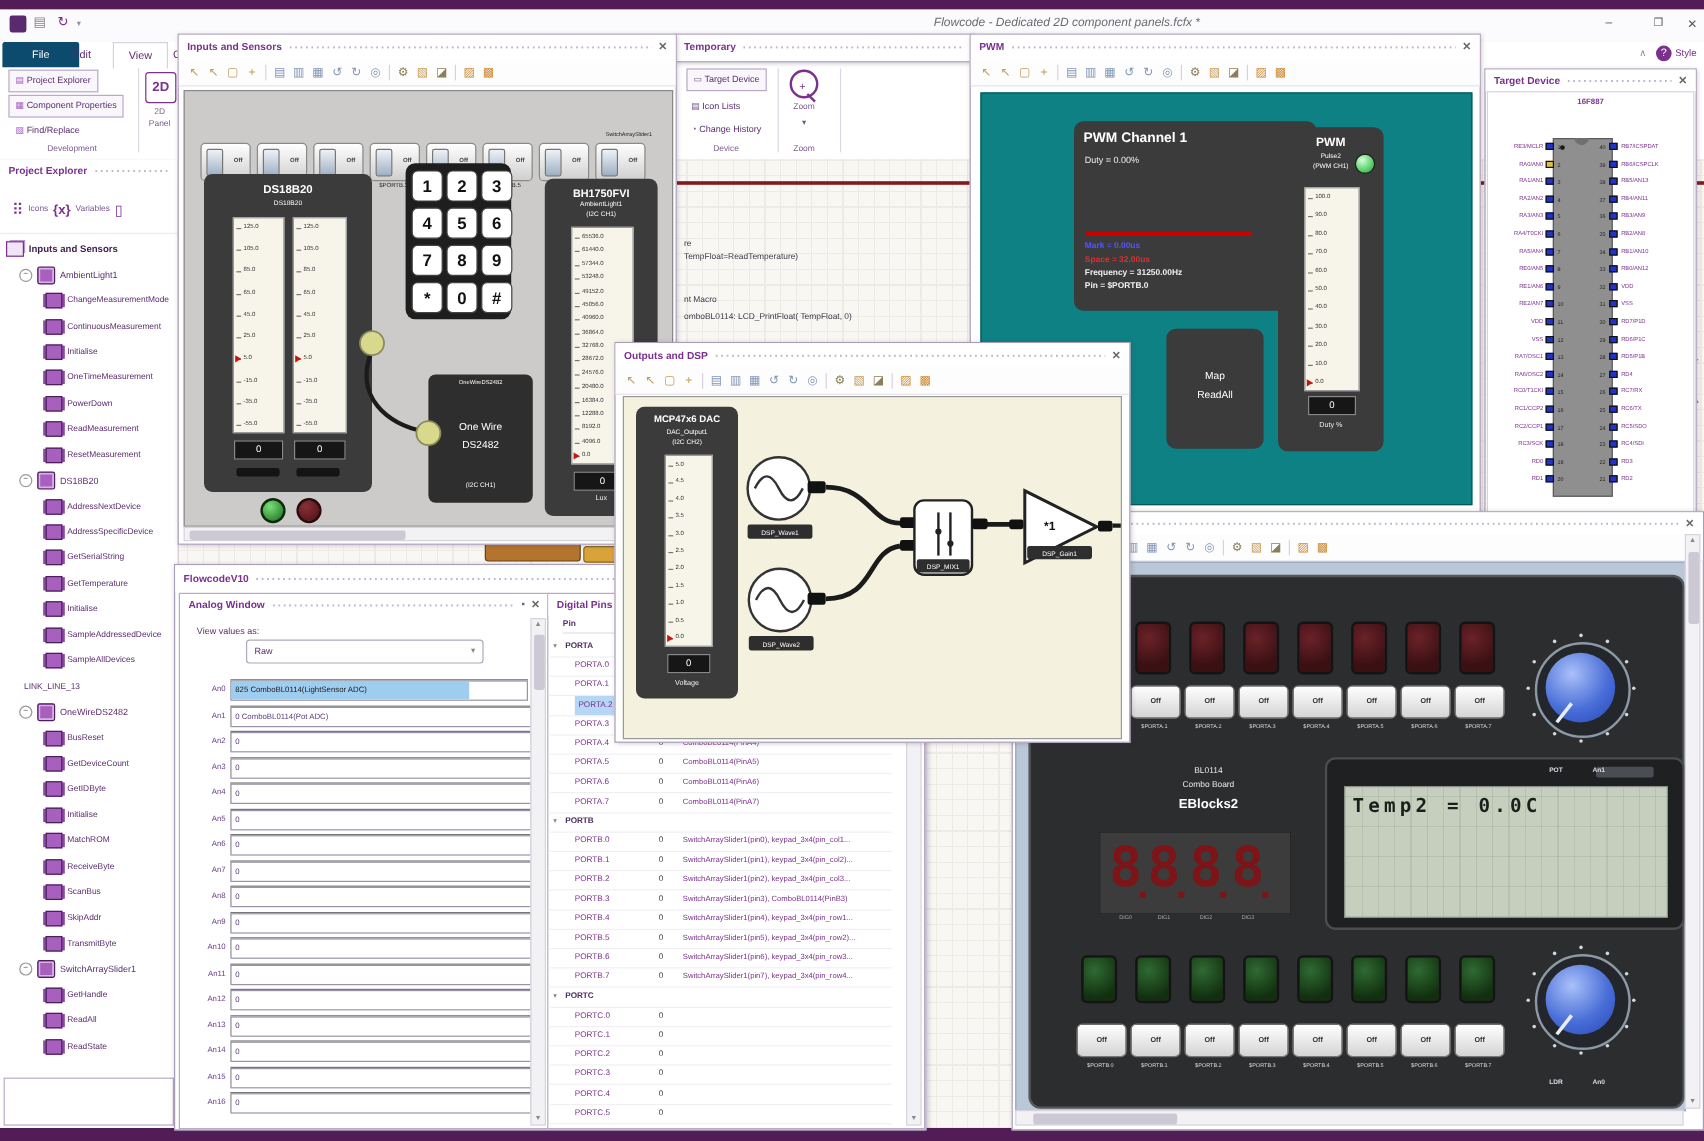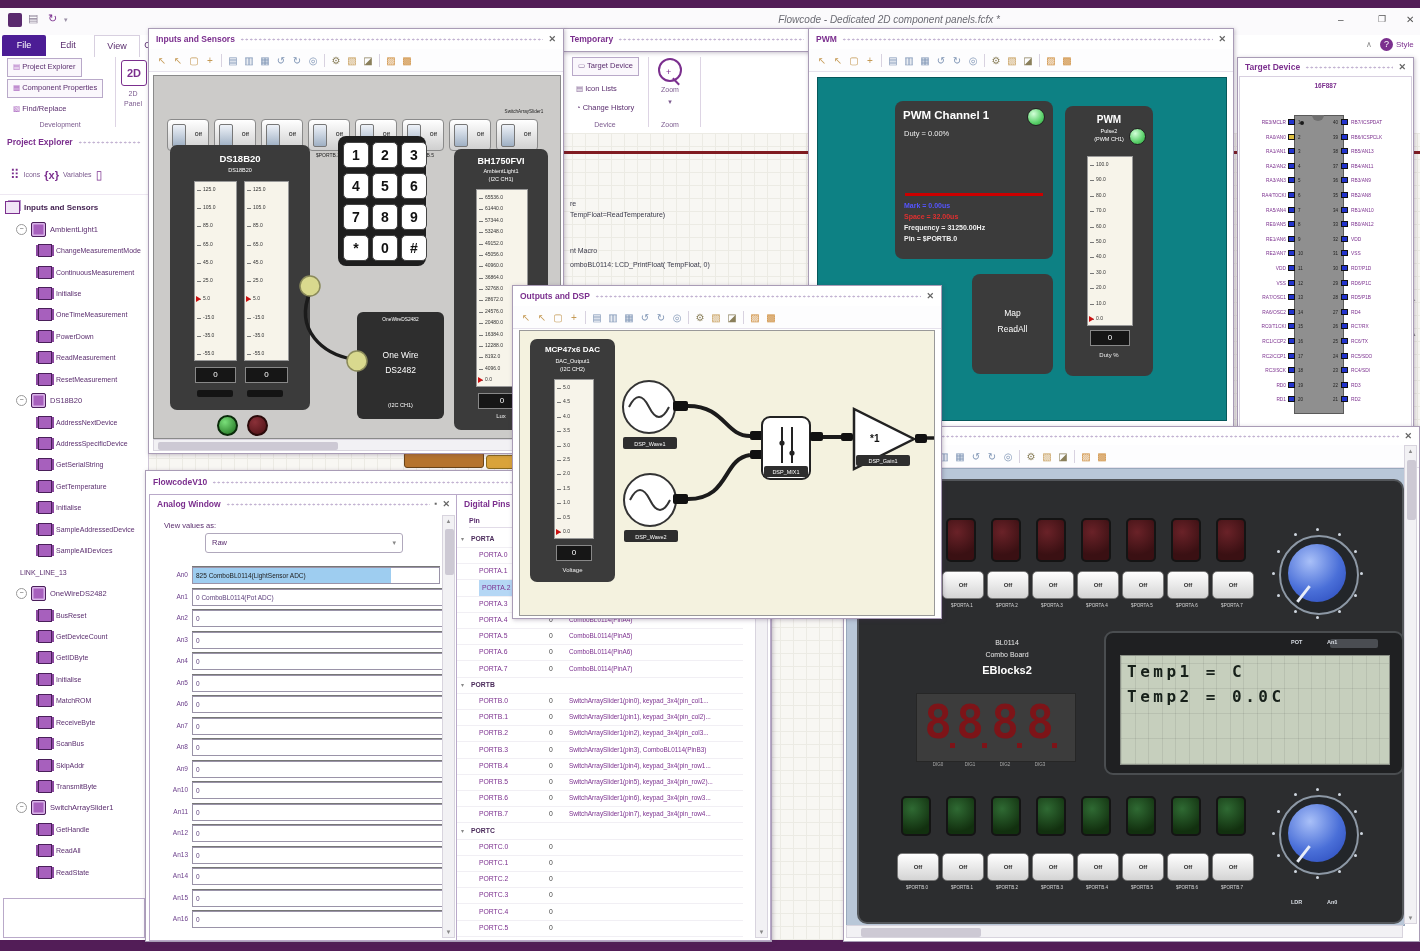--- a/index.html
+++ b/index.html
@@ -93,21 +93,21 @@
     <div class="abs" style="left:28px;top:4px;font-size:11px;color:#8a7f95;">▤</div>
     <div class="abs" style="left:48px;top:4px;font-size:11px;color:#7b2f8e;">↻</div>
     <div class="abs" style="left:64px;top:8px;font-size:7px;color:#9a8fa5;">▾</div>
     <div class="abs" style="left:420px;top:6px;width:580px;text-align:right;font-size:10px;color:#6a6a72;font-style:italic;">Flowcode - Dedicated 2D component panels.fcfx *</div>
     <div class="abs" style="left:1338px;top:6px;font-size:10px;color:#555;"><span>–</span></div>
     <div class="abs" style="left:1378px;top:6px;font-size:9px;color:#555;"><span>❐</span></div>
     <div class="abs" style="left:1406px;top:6px;font-size:10px;color:#555;"><span class="wclose-x">✕</span></div>
   </div>
 
   <div class="abs" style="left:0;top:35px;width:1420px;height:98px;background:#fff;border-bottom:1px solid #cfc6d8;"></div>
-  <div class="rtab" style="left:2px;width:44px;background:#4c1d95;color:#fff;border-radius:2px 2px 0 0;">File</div>
+  <div class="rtab" style="left:2px;width:64px;background:#0c4a6e;color:#fff;border-radius:2px 2px 0 0;">File</div>
   <div class="rtab" style="left:48px;width:40px;">Edit</div>
   <div class="rtab" style="left:94px;width:44px;border:1px solid #d8d0e0;border-bottom:none;">View</div>
   <div class="rtab" style="left:140px;width:20px;">Co</div>
 
   <div class="rbtn" style="left:7px;top:58px;"><span style="color:#a760bd;">▤</span> <span>Project Explorer</span></div>
   <div class="rbtn" style="left:7px;top:79px;"><span style="color:#a760bd;">▦</span> <span>Component Properties</span></div>
   <div class="rbtn" style="left:7px;top:100px;border-color:transparent;background:transparent;"><span style="color:#a760bd;">▧</span> <span>Find/Replace</span></div>
   <div class="rlabel" style="left:10px;top:121px;width:100px;">Development</div>
   <div class="abs" style="left:115px;top:57px;width:1px;height:70px;background:#ddd4e4;"></div>
   <div class="abs" style="left:121px;top:60px;width:24px;height:24px;border:1px solid #7b2f8e;color:#7b2f8e;font-weight:bold;font-size:11px;text-align:center;line-height:24px;border-radius:3px;">2D</div>
@@ -457,21 +457,21 @@
         <div class="tsep"></div>
         <div class="ticon" style="color: rgb(138, 127, 90);">⚙</div>
         <div class="ticon" style="color: rgb(197, 154, 85);">▧</div>
         <div class="ticon" style="color: rgb(138, 127, 90);">◪</div>
         <div class="tsep"></div>
         <div class="ticon" style="color: rgb(204, 136, 51);">▨</div>
         <div class="ticon" style="color: rgb(204, 136, 51);">▩</div>
       </div>
     <div class="abs" style="left:8px;top:48px;width:408px;height:342px;background:#0d8184;border:1px solid #05585b;">
 
-      <div class="abs" style="left:77px;top:23px;width:158px;height:158px;background:#3b3b3b;border-radius:8px;">
+      <div class="abs" style="left:77px;top:23px;width:158px;height:158px;background:#3b3b3b;border-radius:8px;padding-left:44px;">
         <div class="abs" style="left:8px;top:8px;width:120px;font-size:11.5px;font-weight:bold;color:#fff;">PWM Channel 1</div>
         <div class="gled" style="right:8px;top:7px;width:16px;height:16px;"></div>
         <div class="abs" style="left:9px;top:28px;font-size:7.5px;color:#eee;">Duty = 0.00%</div>
         <div class="abs" style="left:10px;top:92px;width:138px;height:3px;background:#cc0000;"></div>
         <div class="abs" style="left:9px;top:101px;font-size:7px;color:#5555ff;font-weight:bold;">Mark = 0.00us</div>
         <div class="abs" style="left:9px;top:112px;font-size:7px;color:#e03030;font-weight:bold;">Space = 32.00us</div>
         <div class="abs" style="left:9px;top:123px;font-size:7px;color:#f0f0f0;font-weight:bold;">Frequency = 31250.00Hz</div>
         <div class="abs" style="left:9px;top:134px;font-size:7px;color:#f0f0f0;font-weight:bold;">Pin = $PORTB.0</div>
       </div>
 
@@ -558,21 +558,20 @@
             <div class="ddot" style="left: 158px; top: 262px;"></div>
             <div class="dlab" style="left: 132px; top: 281px;">DIG2</div>
             <div class="dig" style="left: 167px; top: 218px;">8</div>
             <div class="ddot" style="left: 193px; top: 262px;"></div>
             <div class="dlab" style="left: 167px; top: 281px;">DIG3</div>
           </div>
         <div class="lcd" style="left:245px;top:150px;width:296px;height:140px;">
           <div class="abs" style="right:24px;top:6px;width:48px;height:9px;background:#4a4d52;border-radius:2px;"></div>
           <div class="lcdscr" style="left:14px;top:22px;width:268px;height:108px;">
             <div id="lcdlines" style="padding-top:3px;">
-                <div class="lcd-line">Temp1 = C</div>
                 <div class="lcd-line">Temp2 = 0.0C</div>
               </div>
           </div>
         </div>
         <div id="board-parts">
             <div class="ledr" style="left: 42px; top: 37px; width: 26px; height: 40px;"></div>
             <div class="btnw" style="left: 38px; top: 90px; width: 40px; height: 26px; line-height: 26px;">Off</div>
             <div class="blab" style="left: 33px; top: 122px; width: 50px;">$PORTA.0</div>
             <div class="ledg" style="left: 42px; top: 315px; width: 26px; height: 36px;"></div>
             <div class="btnw" style="left: 38px; top: 372px; width: 40px; height: 26px; line-height: 26px;">Off</div>

